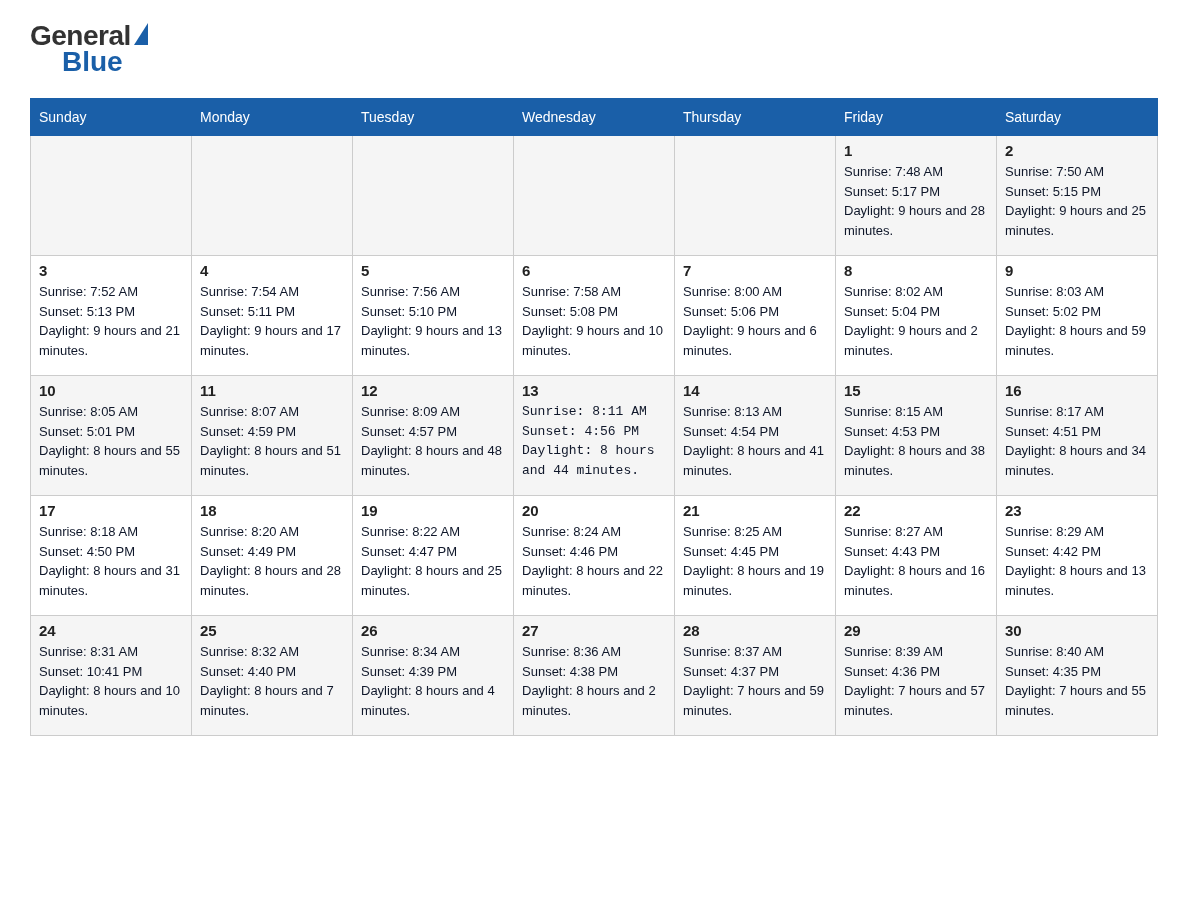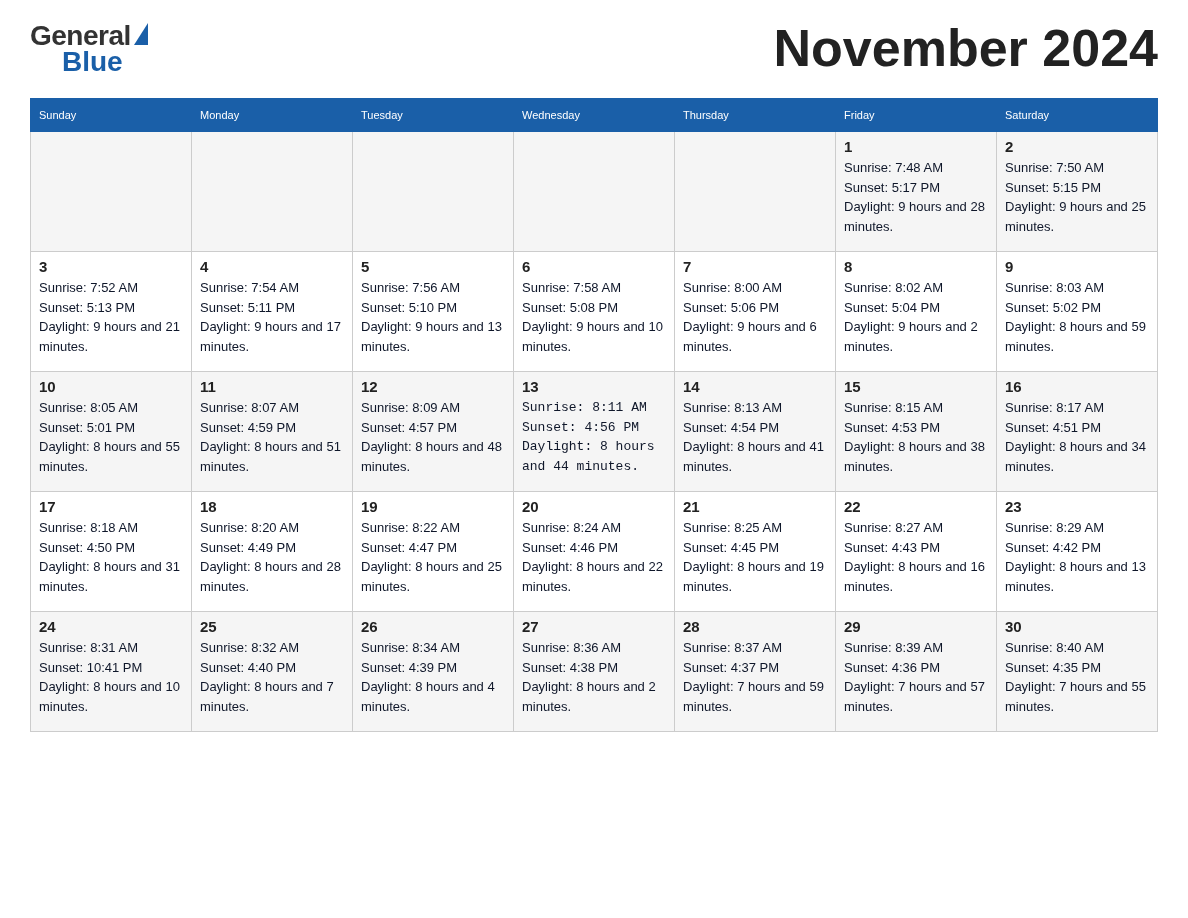--- a/index.html
+++ b/index.html
@@ -64,21 +64,21 @@
     table {
       width: 100%;
       border-collapse: collapse;
       table-layout: fixed;
     }
     thead tr {
       background-color: #1a5fa8;
     }
     thead th {
       color: #fff;
-      font-size: 11px;
+      font-size: 14px;
       font-weight: normal;
       padding: 10px 8px;
       text-align: left;
       border: 1px solid #1a5fa8;
     }
     tbody tr {
       vertical-align: top;
     }
     tbody td {
       border: 1px solid #ccc;
@@ -112,21 +112,20 @@
 
 <div class="header">
   <div class="logo">
     <div class="logo-top">
       <span class="logo-general">General</span>
       <span class="logo-triangle"></span>
     </div>
     <span class="logo-blue-sub">Blue</span>
   </div>
   <div class="header-right">
-    <div class="month-title">November 2024</div>
   </div>
 </div>
 
 <table>
   <thead>
     <tr>
     <th>Sunday</th>
         <th>Monday</th>
         <th>Tuesday</th>
         <th>Wednesday</th>

